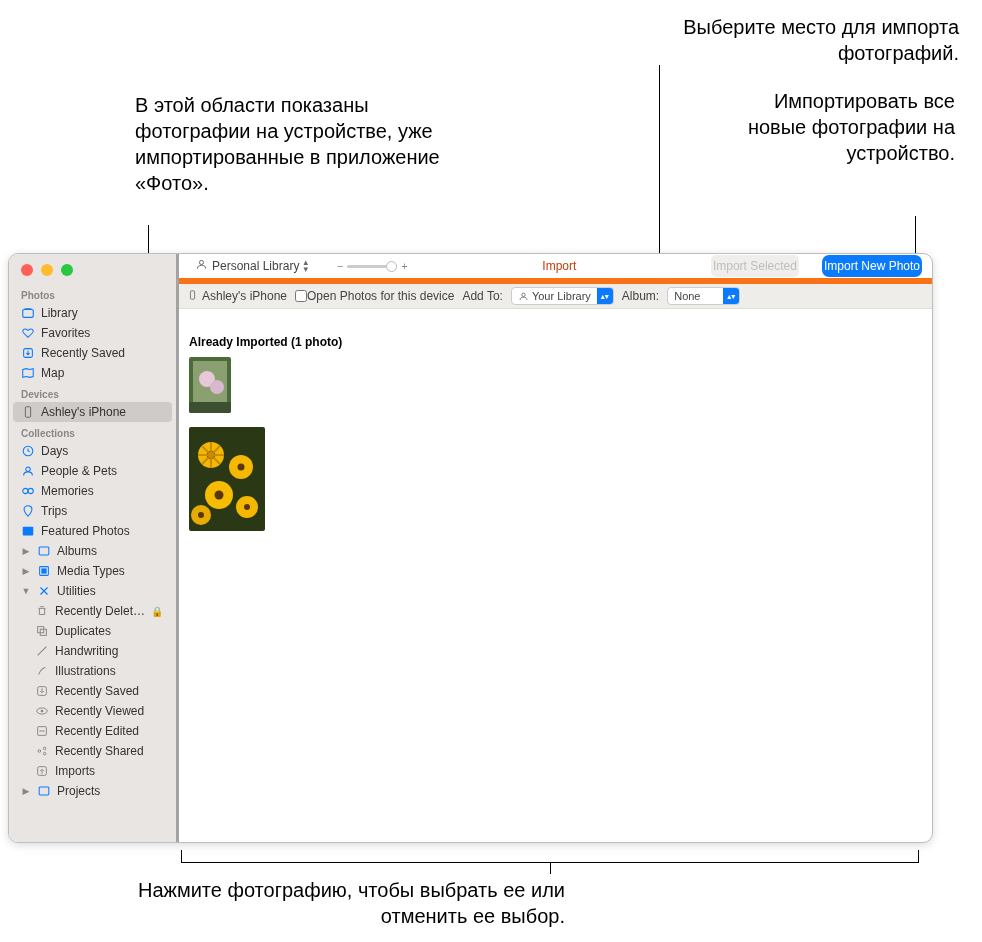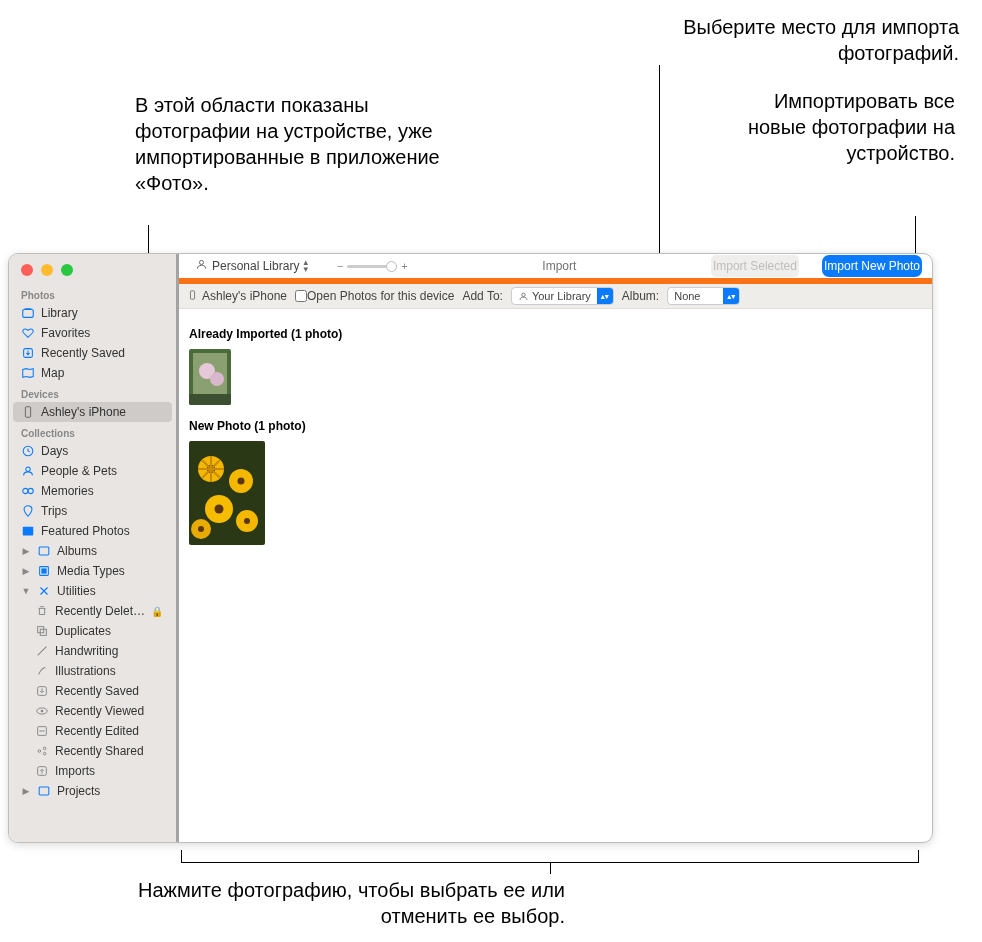--- a/index.html
+++ b/index.html
@@ -86,21 +86,21 @@
   .lib-drop {
     display:flex; align-items:center; gap:4px;
     padding:2px 6px; border-radius:4px;
   }
   .lib-drop .arrows { font-size:9px; line-height:7px; color:#666;}
   .slider {
     display:flex; align-items:center; gap:4px; font-size:11px; color:#888;
   }
   .slider .track { width:50px; height:3px; background:#ccc; border-radius:2px; position:relative;}
   .slider .thumb { position:absolute; right:0; top:-4px; width:11px; height:11px; border-radius:50%; background:#fff; border:1px solid #bbb;}
-  .title { flex:1; text-align:center; font-weight:500; color:#737373;}
+  .title { flex:1; text-align:center; font-weight:500; color:#c2410c;}
   .btn {
     padding: 4px 2px;
     border-radius: 5px;
     font-size: 12px;
     border:none;
   }
   .btn.disabled { background:#f0eeed; color:#bfbdba;}
   .btn.primary { background:#0a7bff; color:#fff; font-weight:500;border-radius:7px;}
   .subbar {
     background:#efedea;
@@ -123,21 +123,21 @@
   }
   .popup .txt { padding:0 6px; display:flex; align-items:center; gap:3px;}
   .popup .end {
     background:#0a7bff; color:#fff;
     width:16px; height:100%;
     display:flex; align-items:center; justify-content:center;
     font-size:8px;
   }
   .popup.wide .txt { min-width: 55px;}
   .content { flex:1; padding: 8px 10px; overflow:auto;}
-  .sec-title { font-size:12px; font-weight:600; margin: 10px 0 8px;}
+  .sec-title { font-size:12px; font-weight:600; margin: 18px 0 8px;}
   .thumb-row { display:flex; gap:10px; margin-bottom:14px;}
   .thumb { width:42px; height:56px; border-radius:2px; position:relative; overflow:hidden;}
   .thumb.big { width:76px; height:104px;}
   
   .leader { position:absolute; background:#000;}
 </style>
 </head>
 <body>
 
 <div class="annotation" style="top:92px; left:135px; width:310px;">В этой области показаны фотографии на устройстве, уже импортированные в приложение «Фото».</div>
@@ -437,21 +437,20 @@
         <div class="thumb">
           <svg width="42" height="56" viewBox="0 0 42 56">
             <rect width="42" height="56" fill="#4a6b3a"></rect>
             <rect x="4" y="4" width="34" height="48" fill="#8aa070"></rect>
             <circle cx="18" cy="22" r="8" fill="#e6c8d8"></circle>
             <circle cx="28" cy="30" r="7" fill="#d8b8cc"></circle>
             <rect x="0" y="45" width="42" height="11" fill="#3a5030"></rect>
           </svg>
         </div>
       </div>
-      <div class="sec-title">New Photo (1 photo)</div>
       <div class="thumb-row">
         <div class="thumb big">
           <svg width="76" height="104" viewBox="0 0 76 104">
             <rect width="76" height="104" fill="#2a3815"></rect>
             <g transform="translate(22,28)">
                 <circle r="13" fill="#f4b800"></circle>
                 <circle r="4" fill="#5a3510"></circle>
                 <g stroke="#c88b00" stroke-width="2">
                   <line x1="-13" y1="0" x2="13" y2="0"></line>
                   <line x1="0" y1="-13" x2="0" y2="13"></line>

